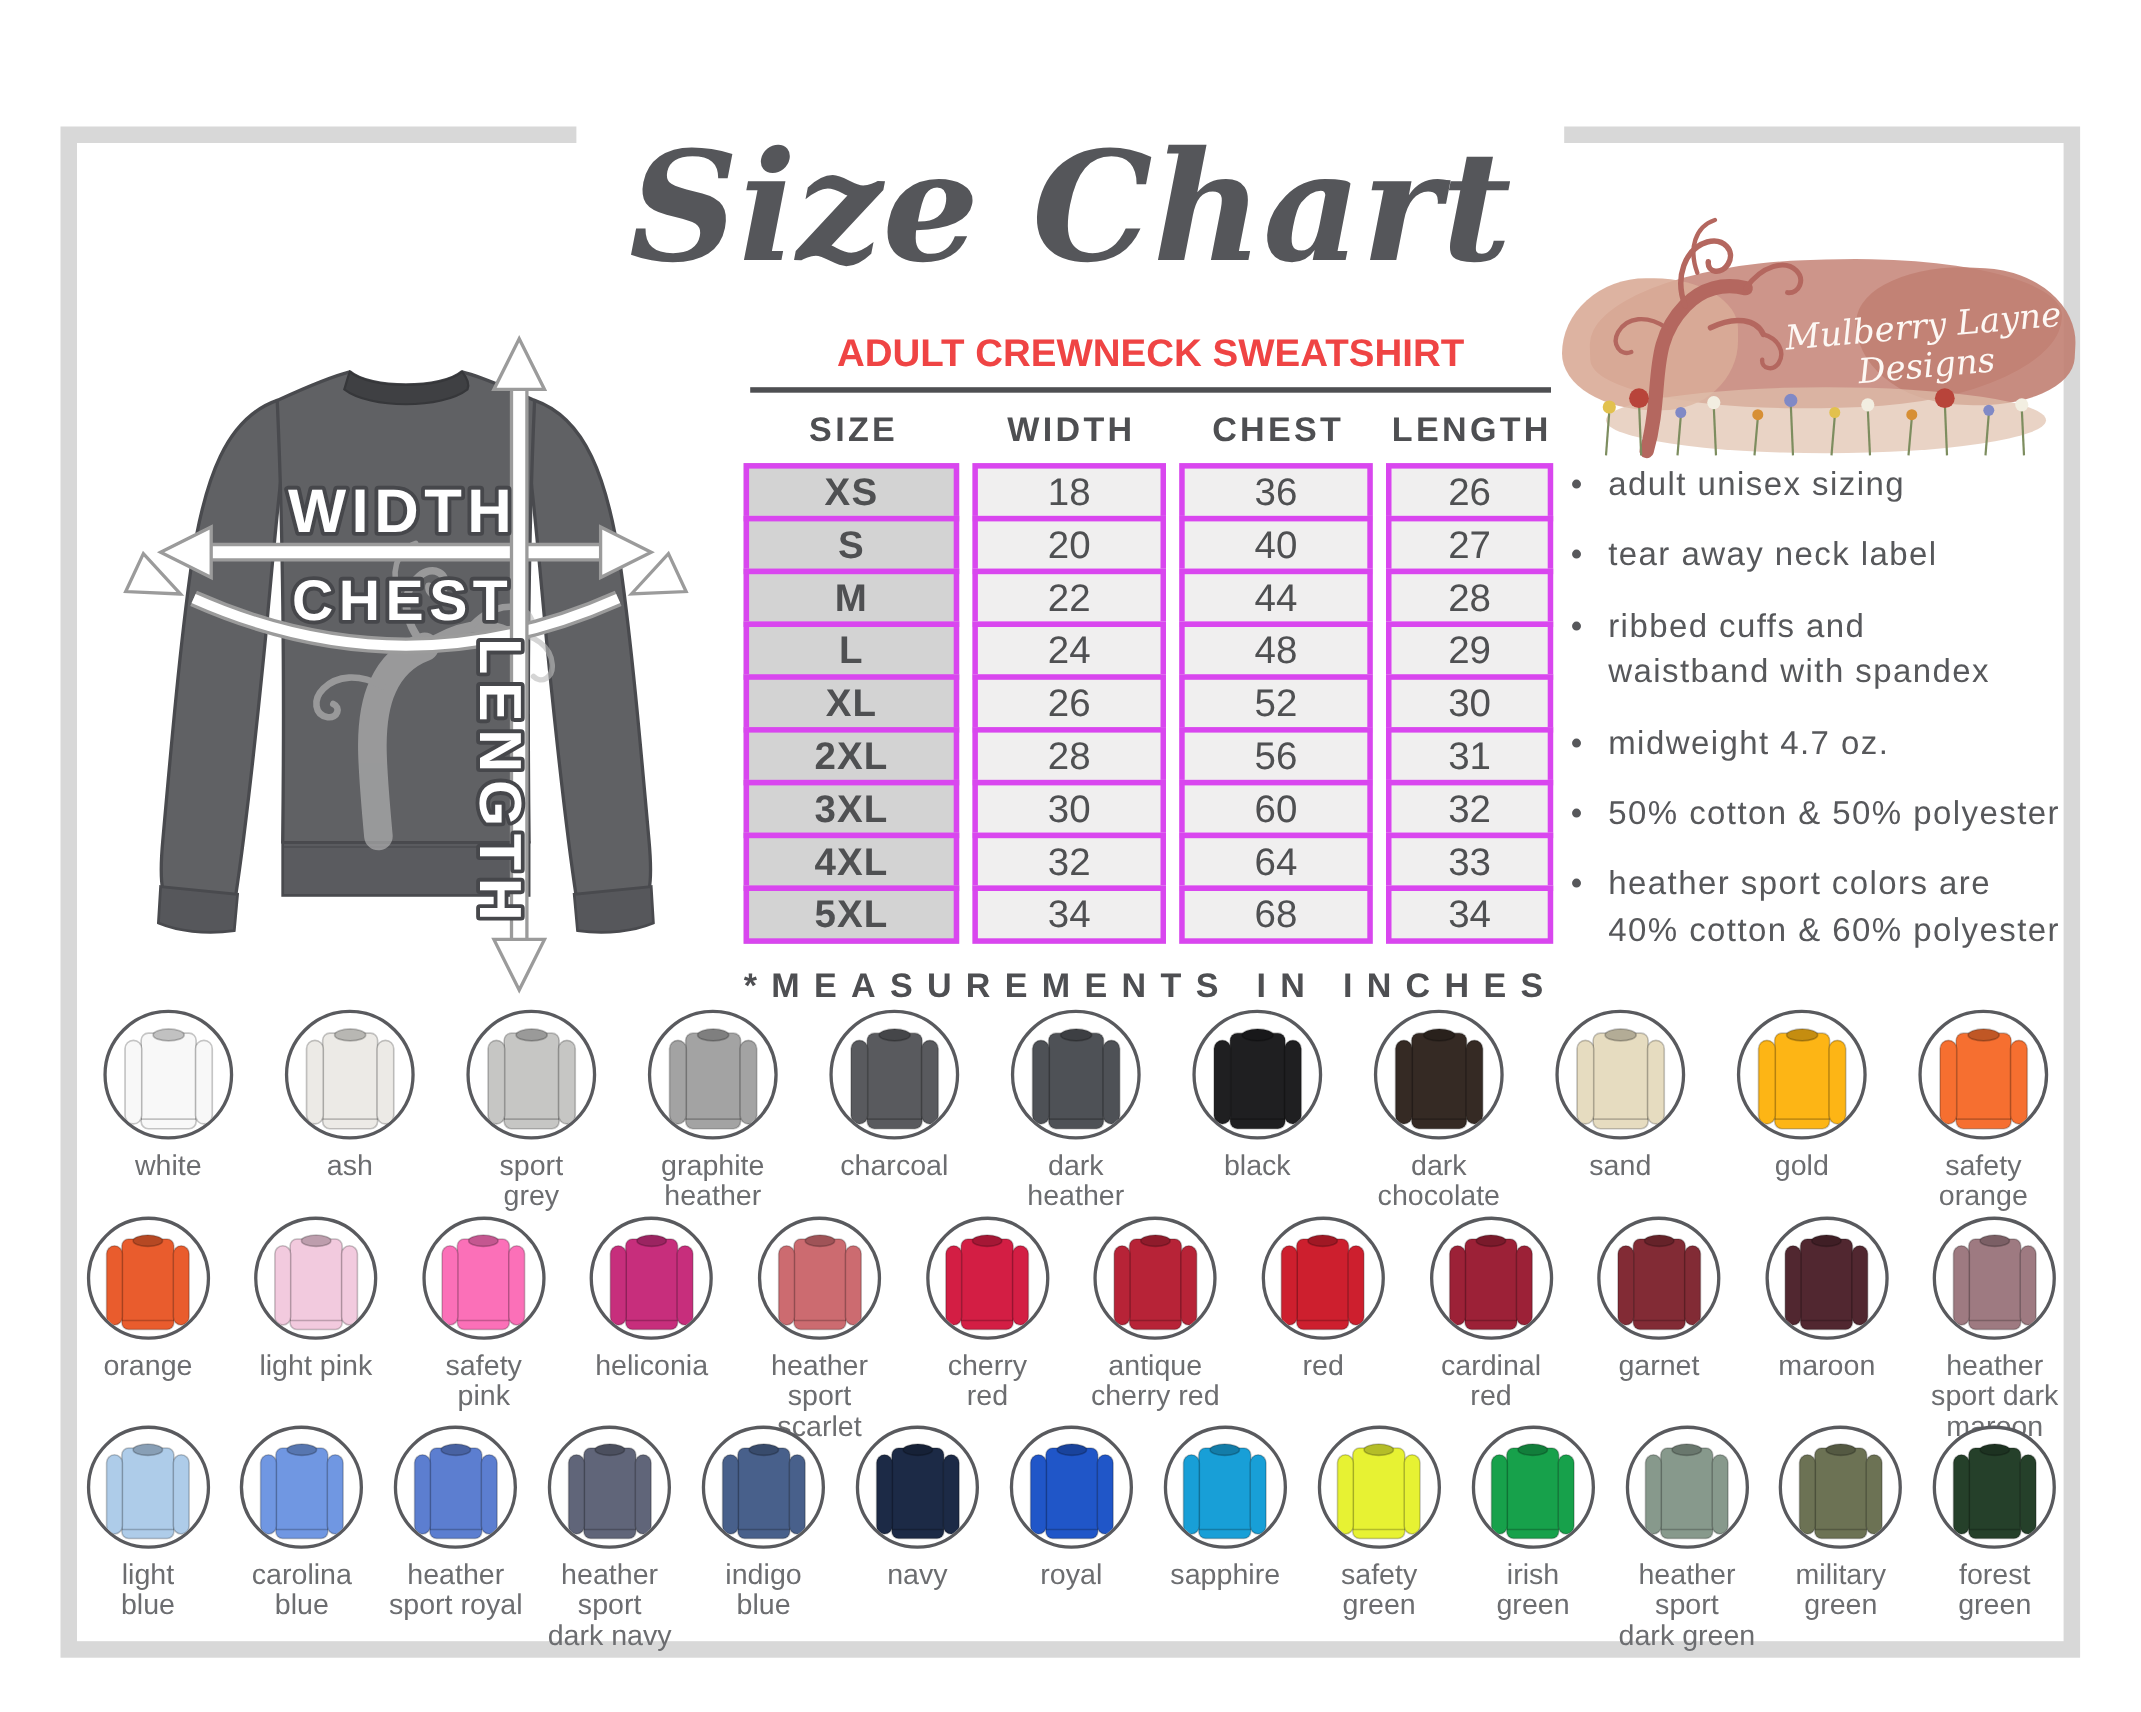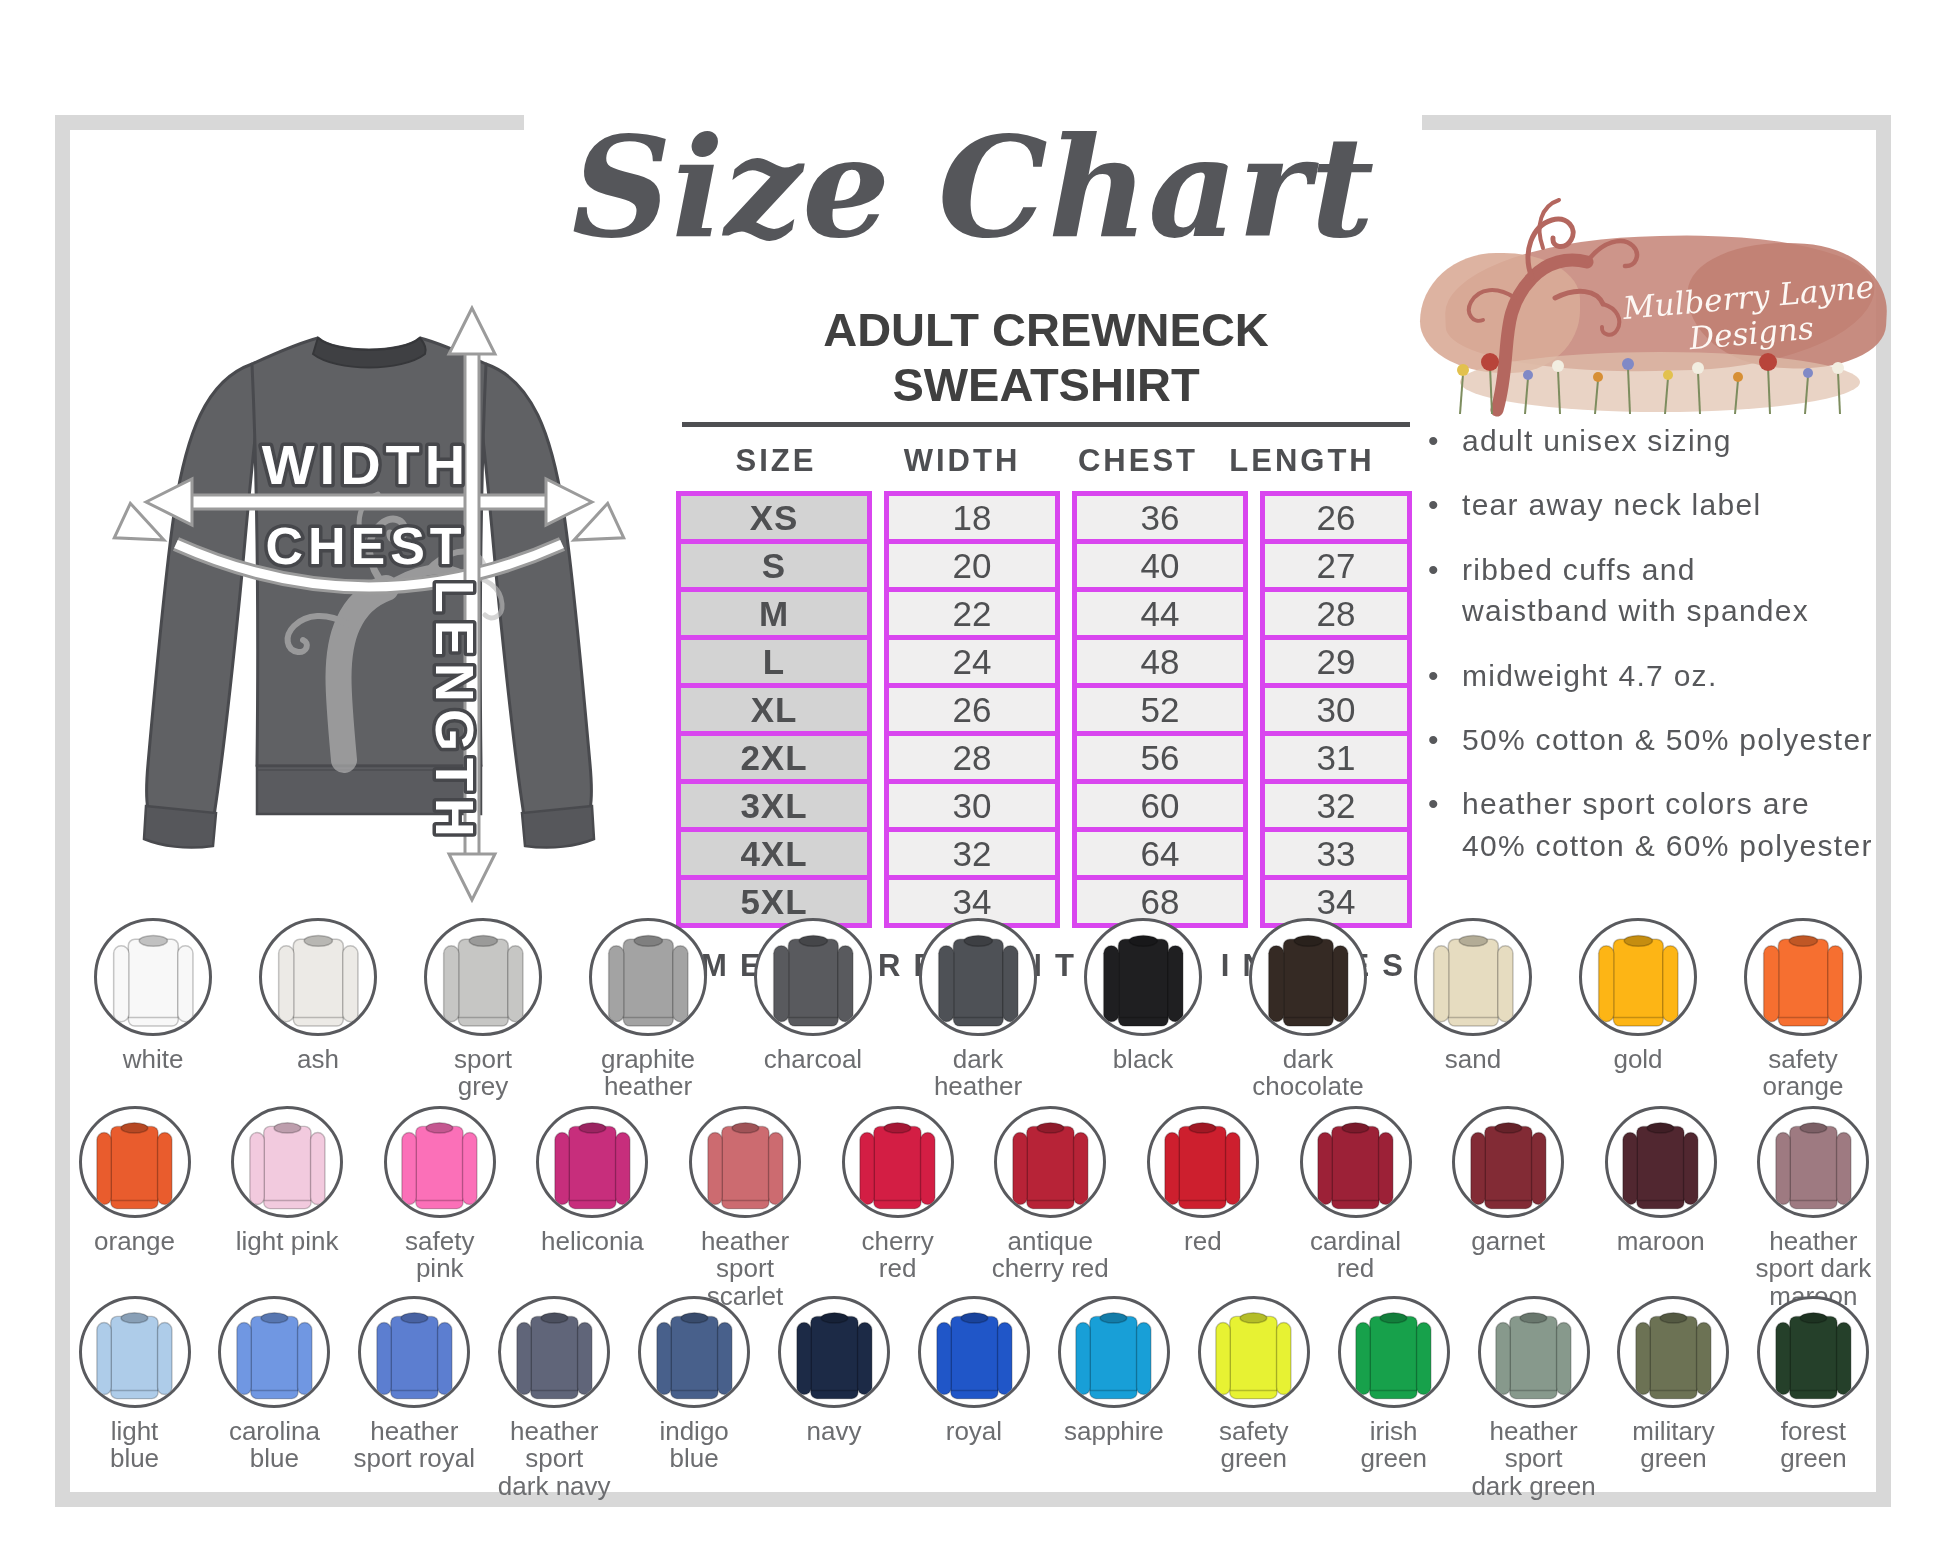--- a/index.html
+++ b/index.html
@@ -10,23 +10,23 @@
          border:15px solid #d8d8d8;box-sizing:border-box;z-index:0;}
   
   .title-wrap{position:absolute;top:-14px;left:0;width:100%;text-align:center;z-index:5;}
   .title{display:inline-block;background:#fff;padding:0 48px;
          font-family:"DejaVu Serif",serif;font-style:italic;font-weight:bold;
          font-size:138px;line-height:1.6;color:#55565a;}
   
   .diagram{position:absolute;left:84px;top:292px;width:570px;height:632px;z-index:2;}
   
   .sizing{position:absolute;left:676px;top:302px;width:740px;z-index:2;}
-  .table-title{font-size:47px;font-weight:bold;letter-spacing:0px;color:#404040;
+  .table-title{font-size:35px;font-weight:bold;letter-spacing:0px;color:#ef4444;
                text-align:center;padding-bottom:10px;border-bottom:5px solid #4e4f52;margin:0 6px;}
-  .cols-header{display:flex;margin:16px 2px 12px;}
+  .cols-header{display:flex;gap:12px;margin:16px 2px 12px;}
   .hcell{text-align:center;font-weight:bold;font-size:31px;letter-spacing:3px;color:#4e4f52;}
   .c0{width:196px;} .c1{width:176px;} .c2{width:176px;} .c3{width:152px;}
   .trow{display:flex;gap:12px;margin-top:-5px;}
   .trow:first-child{margin-top:0;}
   .cell{box-sizing:border-box;border:5px solid #d946ef;height:53px;display:flex;
         align-items:center;justify-content:center;font-size:35px;color:#4f5052;}
   .size-cell{background:#d3d3d3;font-weight:bold;letter-spacing:1px;}
   .value-cell{background:#f0efef;}
   .footnote{margin-top:20px;text-align:center;font-weight:bold;font-size:31px;
             letter-spacing:13px;color:#4e4f52;white-space:nowrap;}

